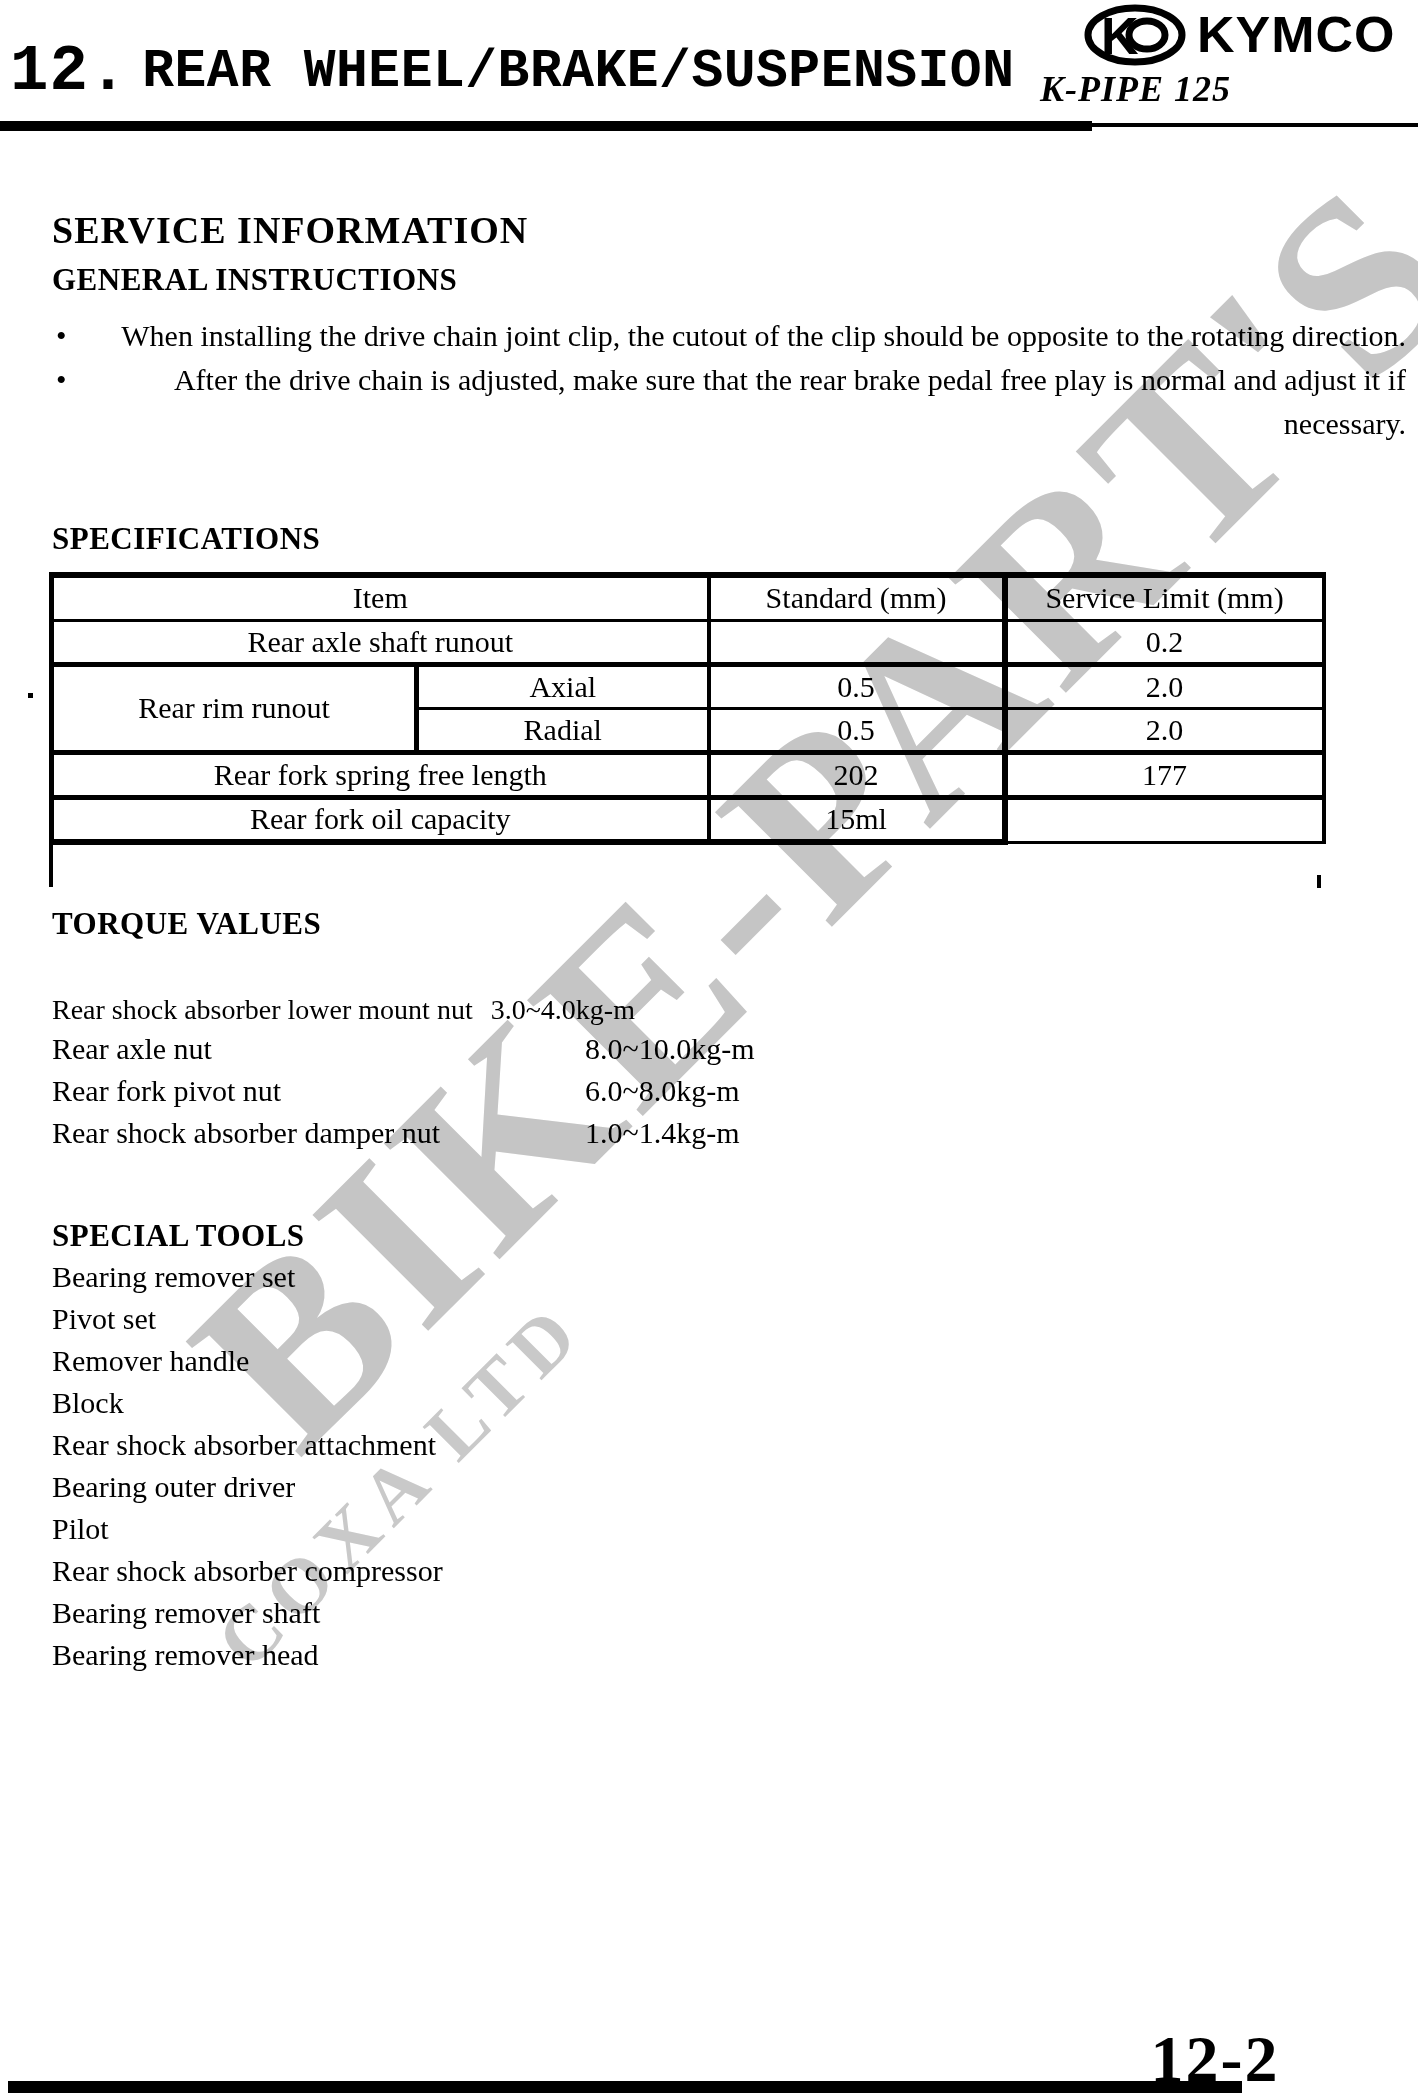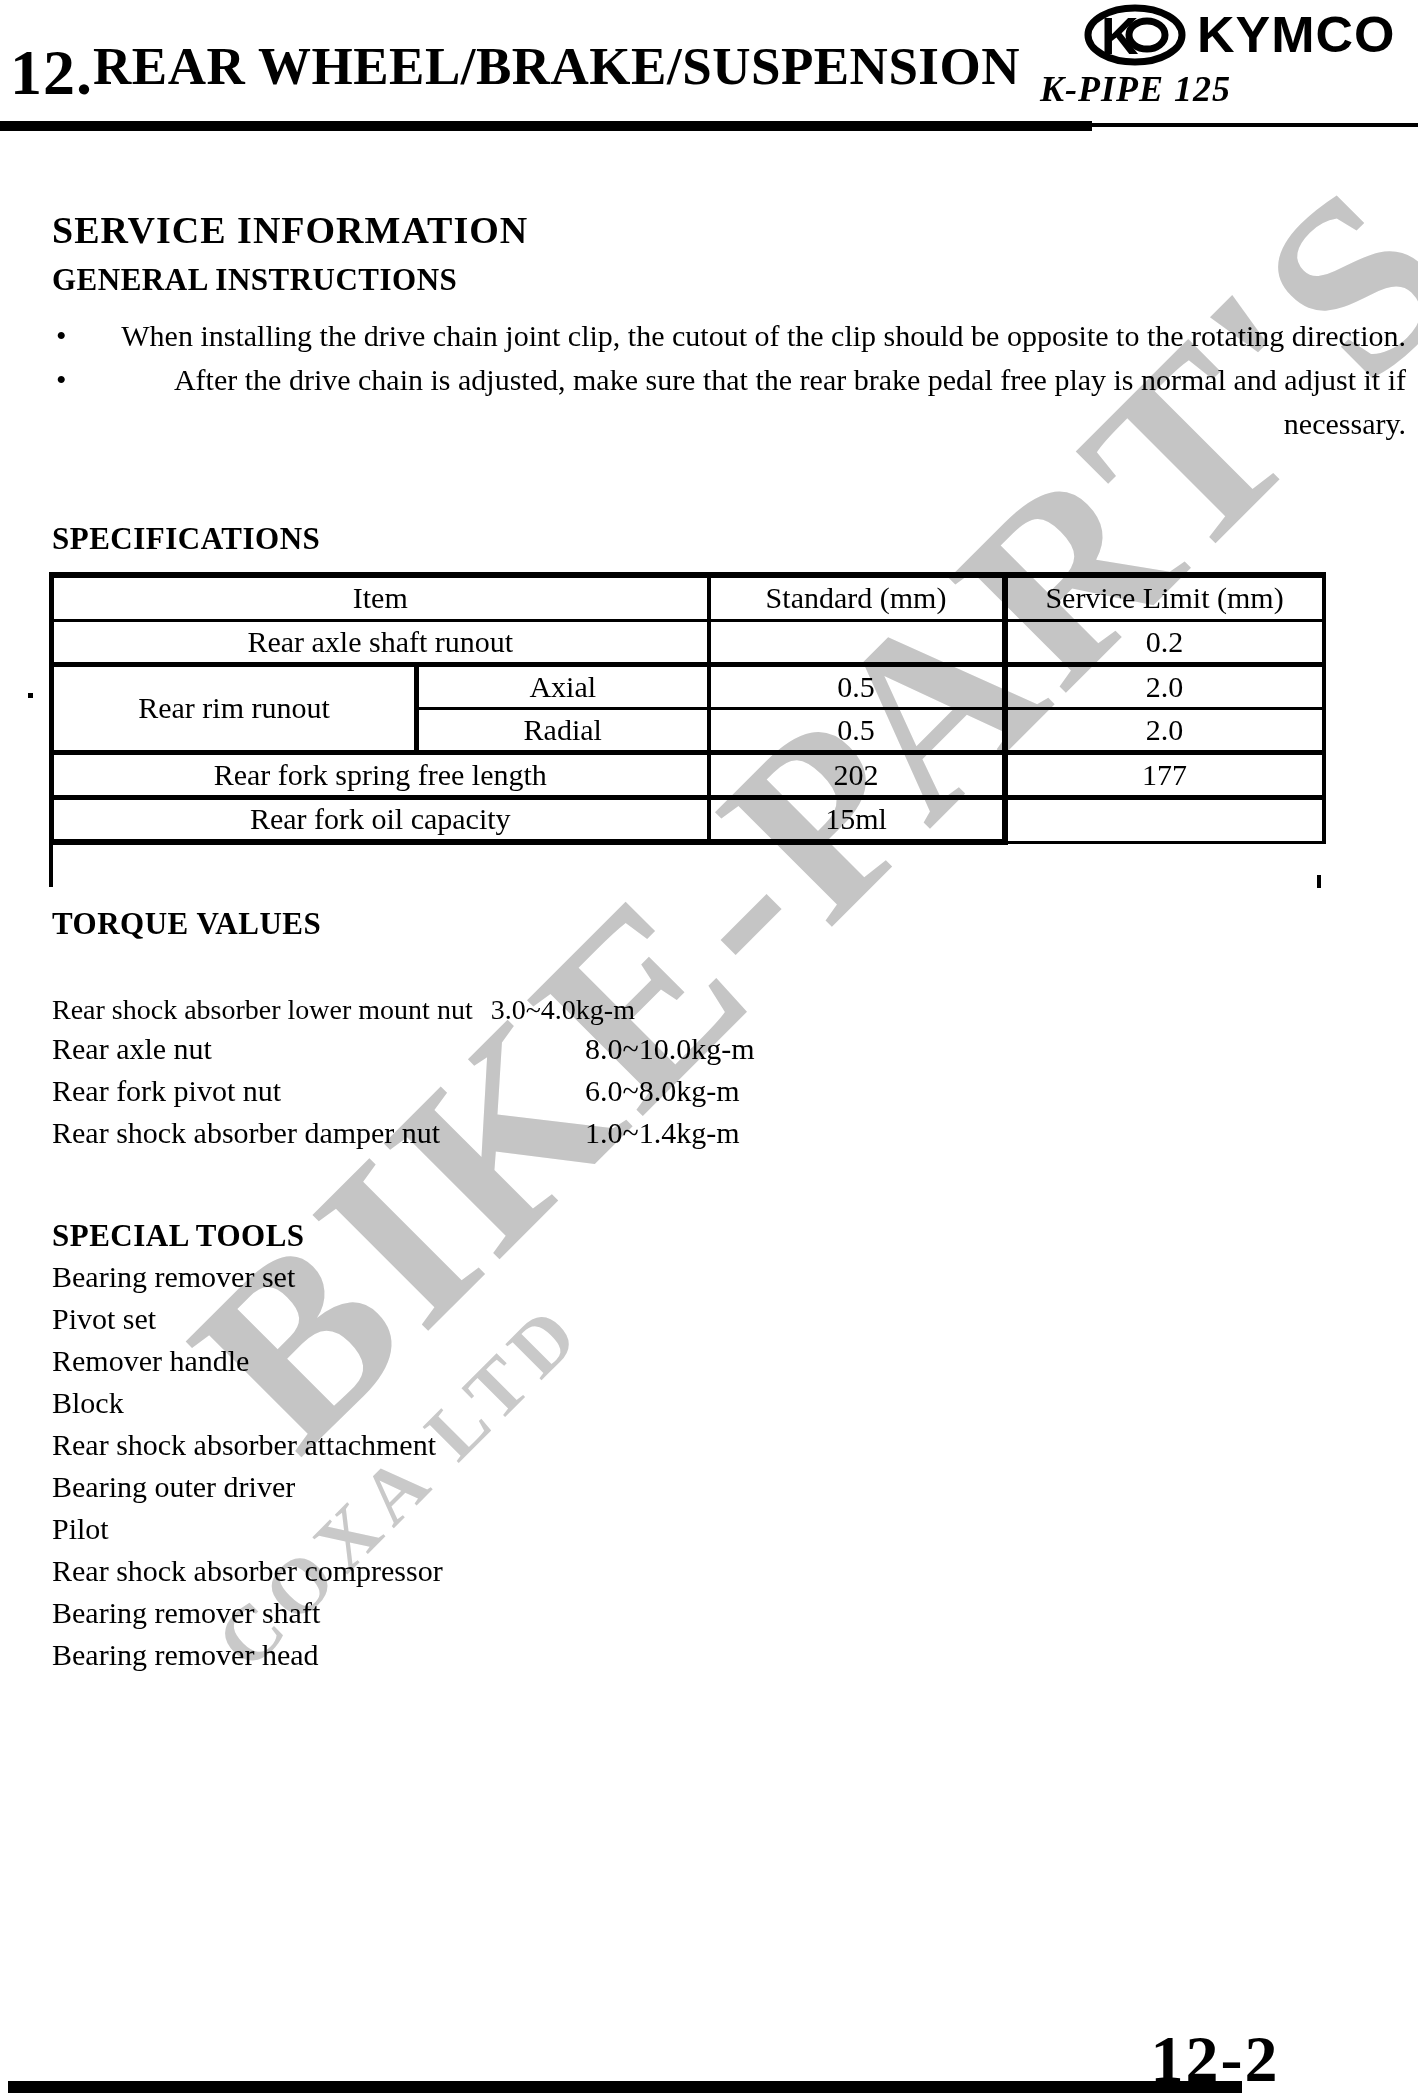--- a/index.html
+++ b/index.html
@@ -20,21 +20,21 @@
   }
   .wm-small{
     left:120px;top:1440px;width:560px;height:90px;
     font-size:78px;line-height:90px;text-align:center;letter-spacing:10px;
     color:#c9c9c9;
     transform:rotate(-45deg);
   }
   
   .content{position:absolute;left:0;top:0;width:100%;height:100%;z-index:2;}
   
-  .chapter-line{position:absolute;left:10px;top:36px;display:flex;align-items:flex-start;}
+  .chapter-line{position:absolute;left:10px;top:36px;display:flex;align-items:center;gap:14px;font-family:Liberation Mono, monospace;}
   .chapter-num{font-size:64px;font-weight:bold;letter-spacing:1px;}
   .chapter-title{font-size:53px;font-weight:bold;letter-spacing:0.5px;}
   .logo{position:absolute;left:1083px;top:4px;width:106px;height:62px;}
   .brand{
     position:absolute;left:1197px;top:6px;
     font-family:"Liberation Sans", sans-serif;
     font-size:52px;font-weight:900;letter-spacing:1px;
     transform:scaleY(0.95);transform-origin:top left;
   }
   .model{

